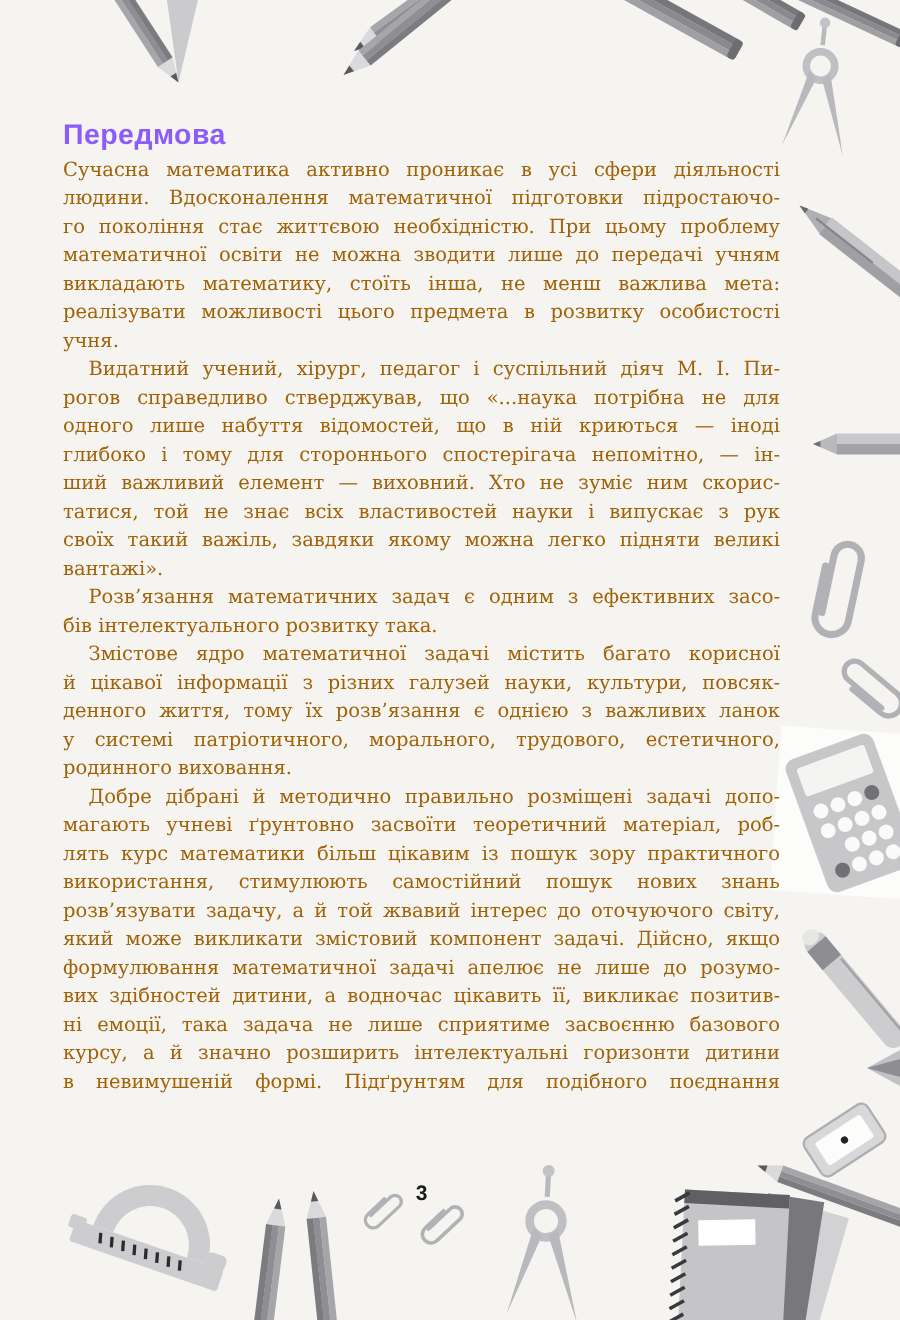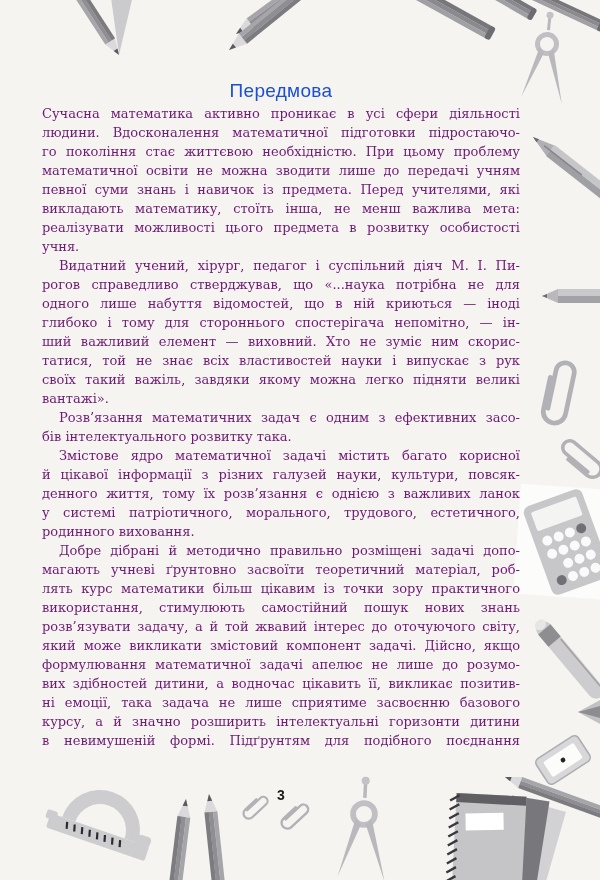--- a/index.html
+++ b/index.html
@@ -5,26 +5,26 @@
   html,body{margin:0;padding:0;}
   .page{
     position:relative;width:600px;height:880px;overflow:hidden;
     background:#f5f4f1;
     font-family:"DejaVu Serif", serif;
   }
   .deco{position:absolute;left:0;top:0;z-index:0;pointer-events:none;}
   .content{position:absolute;left:0;top:0;width:600px;height:880px;z-index:1;}
   .title{
     position:absolute;top:67px;left:42px;width:478px;
-    text-align:center;font-family:"Liberation Sans",sans-serif;
-    font-weight:normal;font-size:19px;color:#1d4ed8;letter-spacing:.3px;
+    text-align:left;font-family:"Liberation Sans",sans-serif;
+    font-weight:bold;font-size:19px;color:#8b5cf6;letter-spacing:.3px;
   }
   .body-text{
     position:absolute;top:104px;left:42px;width:478px;
-    font-size:13px;line-height:19px;color:#701a75;
+    font-size:13px;line-height:19px;color:#a16207;
   }
   .tl{text-align:justify;text-align-last:justify;overflow:hidden;white-space:normal;height:19px;}
   .tl.end{text-align-last:left;}
   .tl.ind{text-indent:17px;}
   .page-num{
     position:absolute;top:787px;left:42px;width:478px;text-align:center;
     font-family:"Liberation Sans",sans-serif;font-weight:bold;font-size:14px;color:#1a1a1a;
   }
 </style>
 </head>
@@ -186,42 +186,41 @@
     </g>
   </svg>
 
   <div class="content">
     <h1 class="title">Передмова</h1>
     <div class="body-text">
         <div class="tl">Сучасна математика активно проникає в усі сфери діяльності</div>
         <div class="tl">людини. Вдосконалення математичної підготовки підростаючо-</div>
         <div class="tl">го покоління стає життєвою необхідністю. При цьому проблему</div>
         <div class="tl">математичної освіти не можна зводити лише до передачі учням</div>
-        <div class="tl">певної суми знань і навичок із предмета. Перед учителями, які</div>
         <div class="tl">викладають математику, стоїть інша, не менш важлива мета:</div>
         <div class="tl">реалізувати можливості цього предмета в розвитку особистості</div>
         <div class="tl end">учня.</div>
         <div class="tl ind">Видатний учений, хірург, педагог і суспільний діяч М. І. Пи-</div>
         <div class="tl">рогов справедливо стверджував, що «...наука потрібна не для</div>
         <div class="tl">одного лише набуття відомостей, що в ній криються — іноді</div>
         <div class="tl">глибоко і тому для стороннього спостерігача непомітно, — ін-</div>
         <div class="tl">ший важливий елемент — виховний. Хто не зуміє ним скорис-</div>
         <div class="tl">татися, той не знає всіх властивостей науки і випускає з рук</div>
         <div class="tl">своїх такий важіль, завдяки якому можна легко підняти великі</div>
         <div class="tl end">вантажі».</div>
         <div class="tl ind">Розв’язання математичних задач є одним з ефективних засо-</div>
         <div class="tl end">бів інтелектуального розвитку така.</div>
         <div class="tl ind">Змістове ядро математичної задачі містить багато корисної</div>
         <div class="tl">й цікавої інформації з різних галузей науки, культури, повсяк-</div>
         <div class="tl">денного життя, тому їх розв’язання є однією з важливих ланок</div>
         <div class="tl">у системі патріотичного, морального, трудового, естетичного,</div>
         <div class="tl end">родинного виховання.</div>
         <div class="tl ind">Добре дібрані й методично правильно розміщені задачі допо-</div>
         <div class="tl">магають учневі ґрунтовно засвоїти теоретичний матеріал, роб-</div>
-        <div class="tl">лять курс математики більш цікавим із точки зору практичного</div>
+        <div class="tl">лять курс математики більш цікавим із пошук зору практичного</div>
         <div class="tl">використання, стимулюють самостійний пошук нових знань</div>
         <div class="tl">розв’язувати задачу, а й той жвавий інтерес до оточуючого світу,</div>
         <div class="tl">який може викликати змістовий компонент задачі. Дійсно, якщо</div>
         <div class="tl">формулювання математичної задачі апелює не лише до розумо-</div>
         <div class="tl">вих здібностей дитини, а водночас цікавить її, викликає позитив-</div>
         <div class="tl">ні емоції, така задача не лише сприятиме засвоєнню базового</div>
         <div class="tl">курсу, а й значно розширить інтелектуальні горизонти дитини</div>
         <div class="tl">в невимушеній формі. Підґрунтям для подібного поєднання</div>
       </div>
     <div class="page-num">3</div>

